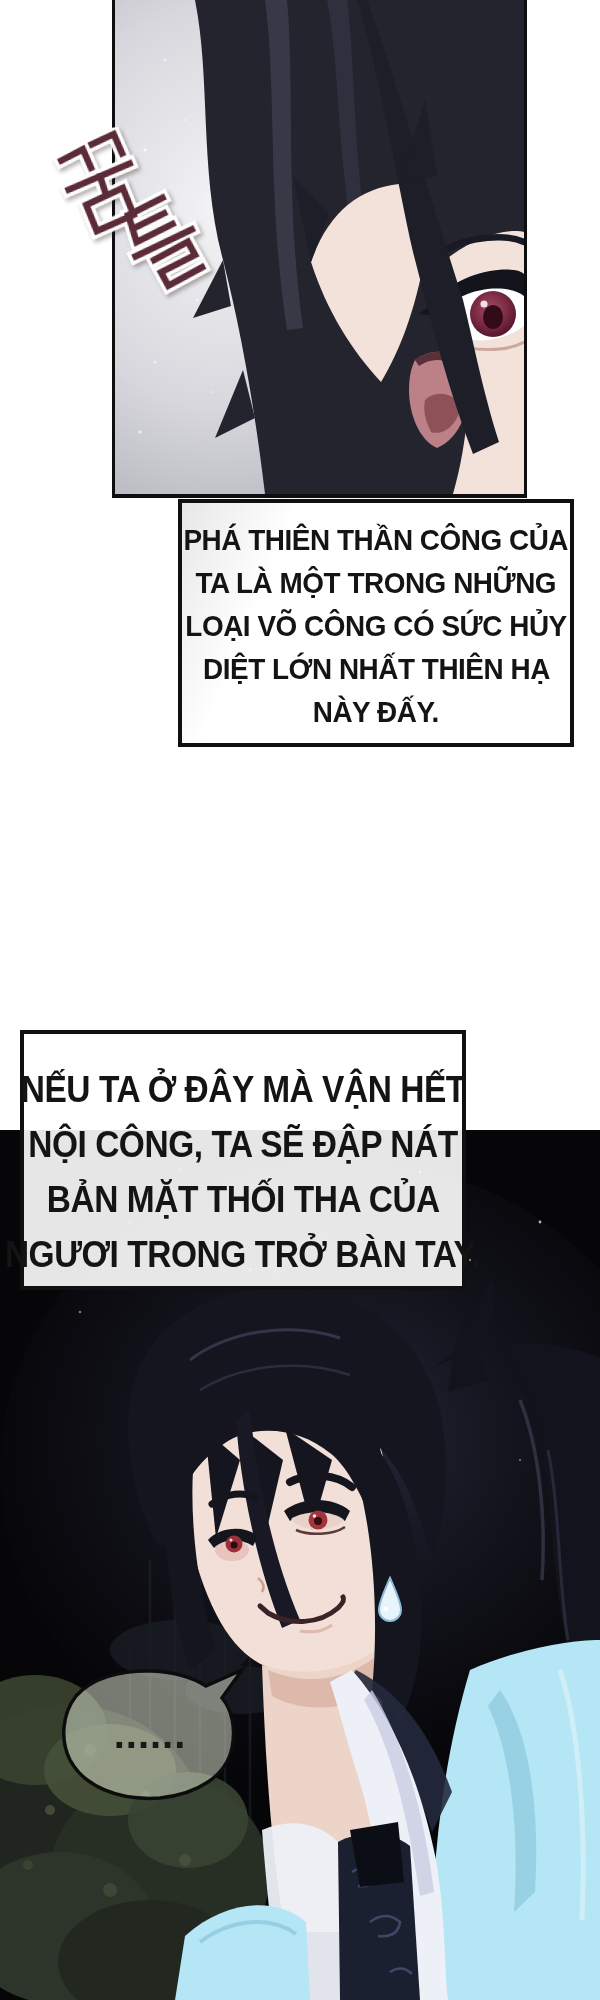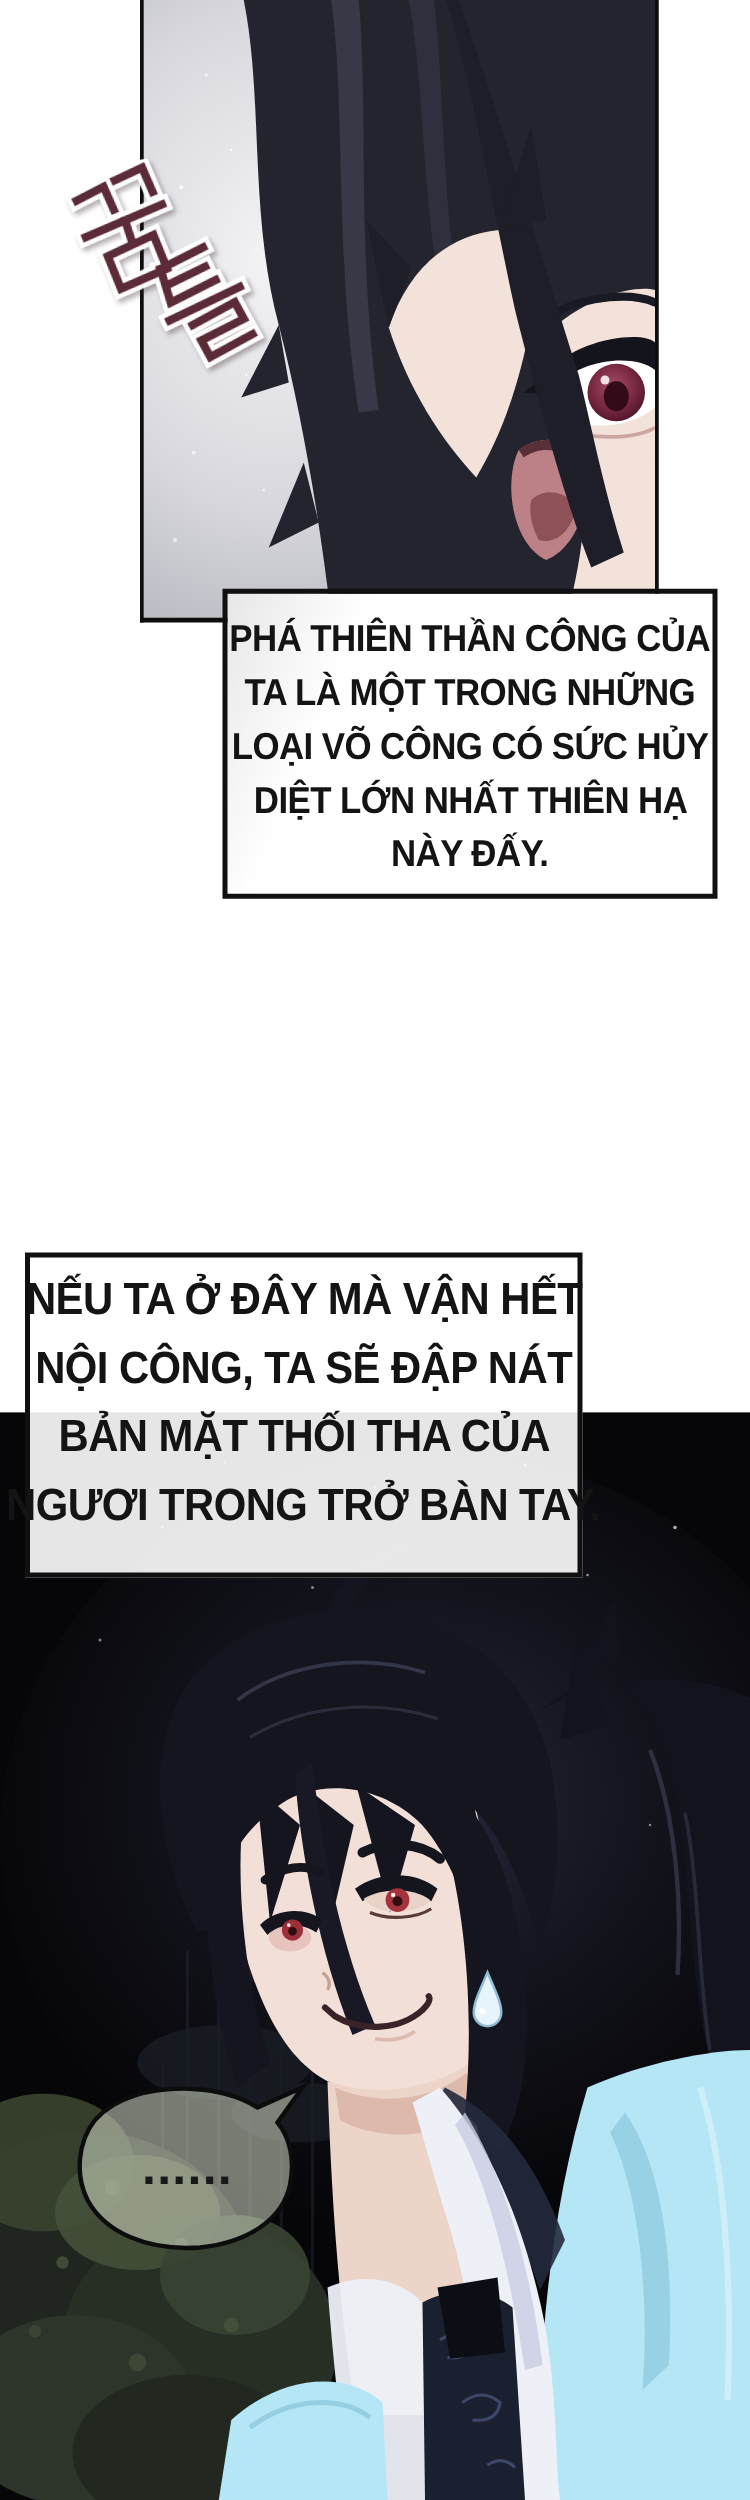--- a/index.html
+++ b/index.html
@@ -8,24 +8,24 @@
   
   .panel1{position:absolute;left:112px;top:0;width:415px;height:498px;box-sizing:border-box;
           border-left:3px solid #0e0e0e;border-right:3px solid #0e0e0e;border-bottom:4px solid #0e0e0e;
           z-index:1;overflow:hidden;}
   .panel1 svg{display:block;width:100%;height:100%;}
   
   .sfx{position:absolute;left:56px;top:126px;width:150px;height:190px;z-index:2;
        transform:rotate(-8deg);filter:drop-shadow(2px 3px 2px rgba(40,20,25,.35));}
   
   .speech{position:absolute;box-sizing:border-box;border:4px solid #101010;z-index:3;
-          display:flex;flex-direction:column;justify-content:flex-start;align-items:center;}
+          display:flex;flex-direction:column;justify-content:flex-start;align-items:center;margin-top:28px;}
   .speech-1{left:178px;top:471px;width:396px;height:248px;padding-top:15px;
             background:linear-gradient(112deg,#e7e7e7 0%,#ffffff 24%);}
-  .speech-2{left:20px;top:1002px;width:446px;height:260px;padding-top:5px;
+  .speech-2{left:20px;top:1002px;width:446px;height:260px;padding-top:28px;
             background:rgba(255,255,255,0.90);align-items:center;}
   .speech p{margin:0;text-align:center;color:#141414;font-weight:bold;white-space:nowrap;
             transform:scaleX(.93);transform-origin:50% 50%;}
   .speech-1 p{font-size:30px;line-height:43px;letter-spacing:-.5px;}
   .speech-2 p{font-size:36px;line-height:55px;letter-spacing:-.5px;}
   
   .panel2{position:absolute;left:0;top:1130px;width:600px;height:870px;background:#060609;z-index:1;}
   .panel2 svg{display:block;width:100%;height:100%;}
   .bubble-dots{position:absolute;left:88px;top:1714px;width:124px;z-index:2;
                font-size:40px;line-height:40px;font-weight:bold;letter-spacing:1px;

